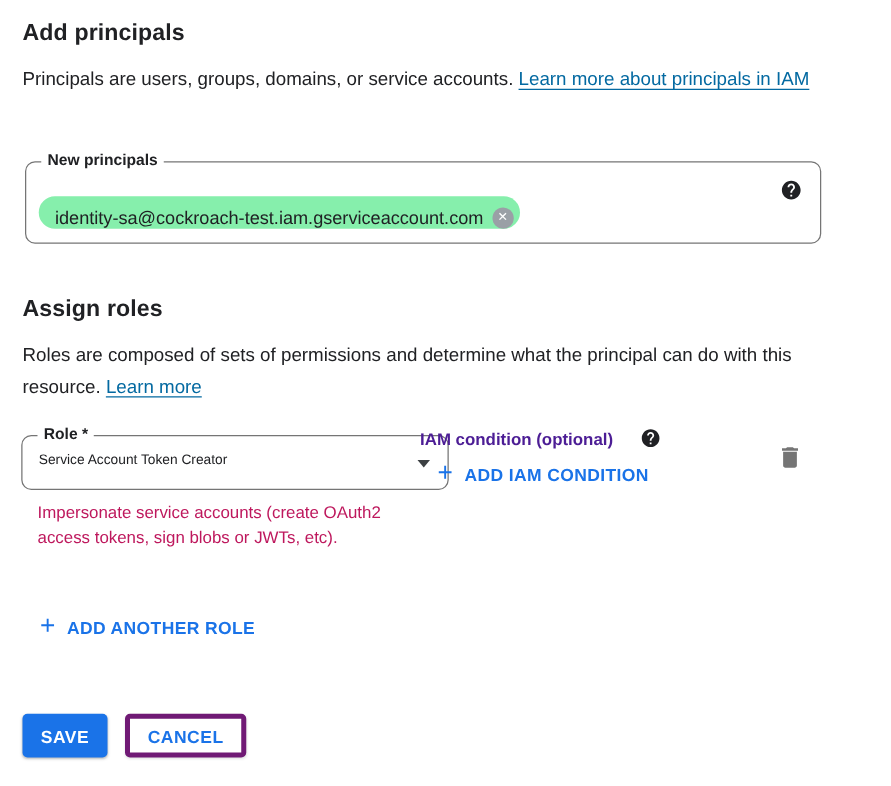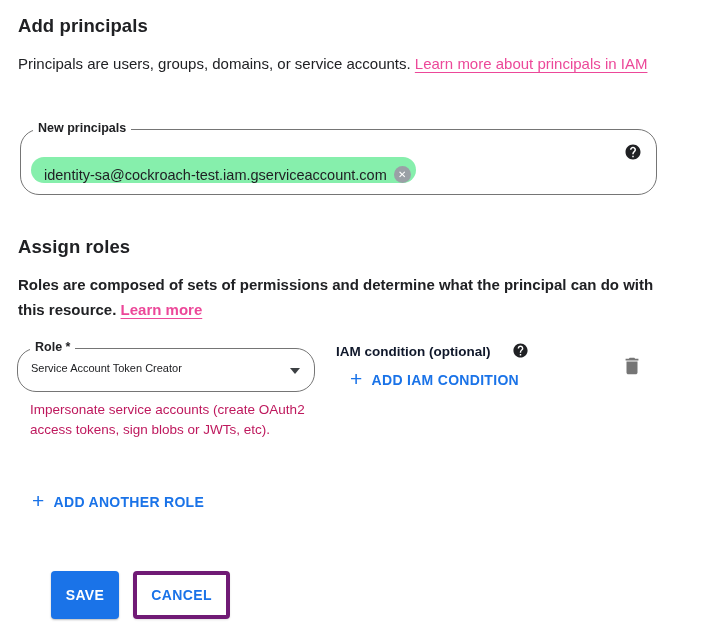--- a/index.html
+++ b/index.html
@@ -1,60 +1,60 @@
 <!DOCTYPE html>
 <html><head>
 <meta charset="utf-8">
 <style>
   html,body { margin:0; padding:0; background:#ffffff; }
   body { font-family:"Liberation Sans","DejaVu Sans",sans-serif; color:#202124; }
   .page { position:relative; width:713px; height:629px; background:#ffffff; overflow:hidden; }
 
   .section-title { position:absolute; font-size:18.5px; font-weight:700; letter-spacing:0.1px; color:#202124; }
   .para { position:absolute; font-size:15px; line-height:25px; color:#202124; }
-  .link { color:#ec4899; text-decoration:underline; text-underline-offset:3px; cursor:pointer; }
+  .link { color:#0369a1; text-decoration:underline; text-underline-offset:3px; cursor:pointer; }
 
-  .outlined-field { position:absolute; border:1px solid #757575; border-radius:19px; background:#fff; box-sizing:border-box; }
+  .outlined-field { position:absolute; border:1px solid #757575; border-radius:8px; background:#fff; box-sizing:border-box; }
   .field-label { position:absolute; top:-9px; left:12px; background:#fff; padding:0 5px; font-size:12.5px; font-weight:700; color:#202124; white-space:nowrap; }
 
   #principals-field { left:20px; top:129px; width:637px; height:66px; cursor:text; }
   .chip { position:absolute; left:10px; top:27px; display:inline-flex; align-items:flex-end; gap:7px;
           background:#86efac; border-radius:13px; height:26px; padding:0 5px 0 13px;
           font-size:14.5px; color:#202124; }
   .chip-remove { width:17px; height:17px; border-radius:50%; background:#9aa0a6; color:#fff;
                  display:flex; align-items:center; justify-content:center; font-size:10px; font-weight:700;
                  cursor:pointer; user-select:none; }
 
   .help-btn { position:absolute; width:18px; height:18px; cursor:pointer; line-height:0; }
   #principals-help { right:14px; top:13px; }
   #iam-help { position:static; }
 
-  #role-field { left:17px; top:348px; width:298px; height:44px; cursor:pointer;text-decoration:underline; }
+  #role-field { left:17px; top:348px; width:342px; height:44px; cursor:pointer;text-decoration:underline; }
   .role-value { position:absolute; left:13px; top:13px; font-size:11px; color:#202124; white-space:nowrap; }
   .dd-arrow { position:absolute; right:14px; top:19px; width:0; height:0;
               border-left:5.5px solid transparent; border-right:5.5px solid transparent;
               border-top:6.5px solid #3c4043; }
 
   .helper { position:absolute; left:30px; top:400px; width:290px; font-size:13.5px; line-height:20px; color:#be185d; }
 
   .iam-label-row { position:absolute; left:336px; top:342px; display:flex; align-items:center; gap:22px;
-                   font-size:13.5px; font-weight:700; color:#0f172a; }
+                   font-size:13.5px; font-weight:700; color:#4c1d95; }
 
   .text-btn { display:flex; align-items:center; gap:9px; color:#1a73e8; font-size:14px; font-weight:700;
               letter-spacing:0.3px; cursor:pointer; background:none; border:none; padding:0; font-family:inherit; }
   .plus { font-size:21px; font-weight:400; line-height:14px; margin-top:-2px; }
   #add-iam { position:absolute; left:350px; top:372px; }
   #add-role { position:absolute; left:32px; top:494px; }
 
   #delete-btn { position:absolute; left:620px; top:354px; width:24px; height:24px; cursor:pointer;
                 background:none; border:none; padding:0; line-height:0; }
 
-  .btn { position:absolute; top:571px; height:48px; border-radius:4px; font-size:14px; font-weight:700;
+  .btn { position:absolute; top:571px; height:35px; border-radius:4px; font-size:14px; font-weight:700;
          letter-spacing:0.4px; display:flex; align-items:center; justify-content:center; cursor:pointer;
-         font-family:inherit; box-sizing:border-box;margin-left:33px; }
+         font-family:inherit; box-sizing:border-box; }
   #save-btn { left:18px; width:68px; background:#1a73e8; color:#ffffff; border:none;
               box-shadow:0 1px 2px rgba(60,64,67,0.35); }
   #cancel-btn { left:100px; width:97px; background:#ffffff; color:#1a73e8; border:4px solid #701a75;
                 box-shadow:0 1px 2px rgba(60,64,67,0.15); }
 </style>
 </head>
 <body>
 
 <div class="page">
 
@@ -70,21 +70,21 @@
     </span>
     <span class="help-btn" id="principals-help">
       <svg viewBox="0 0 24 24" width="18" height="18" fill="#202124" aria-hidden="true">
         <path d="M12 2C6.48 2 2 6.48 2 12s4.48 10 10 10 10-4.48 10-10S17.52 2 12 2zm1 17h-2v-2h2v2zm2.07-7.75l-.9.92C13.45 12.9 13 13.5 13 15h-2v-.5c0-1.1.45-2.1 1.17-2.83l1.24-1.26c.37-.36.59-.86.59-1.41 0-1.1-.9-2-2-2s-2 .9-2 2H8c0-2.21 1.79-4 4-4s4 1.79 4 4c0 .88-.36 1.68-.93 2.25z"></path>
       </svg>
     </span>
   </div>
 
   <div class="section-title" style="left:18px; top:236px;">Assign roles</div>
 
-  <div class="para" style="left:18px; top:272px; width:656px;font-weight:bold;"><span>Roles are composed of sets of permissions and determine what the principal can do with this resource. </span><a class="link">Learn more</a></div>
+  <div class="para" style="left:18px; top:272px; width:656px;"><span>Roles are composed of sets of permissions and determine what the principal can do with this resource. </span><a class="link">Learn more</a></div>
 
   <div class="outlined-field" id="role-field">
     <span class="field-label">Role *</span>
     <span class="role-value">Service Account Token Creator</span>
     <span class="dd-arrow"></span>
   </div>
 
   <div class="helper">Impersonate service accounts (create OAuth2 access tokens, sign blobs or JWTs, etc).</div>
 
   <div class="iam-label-row">

